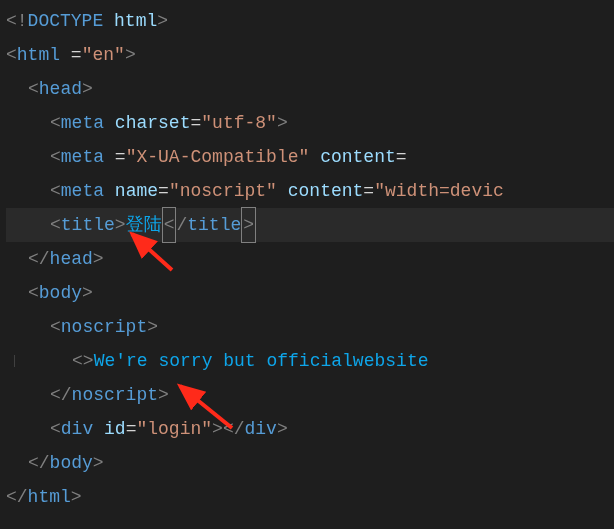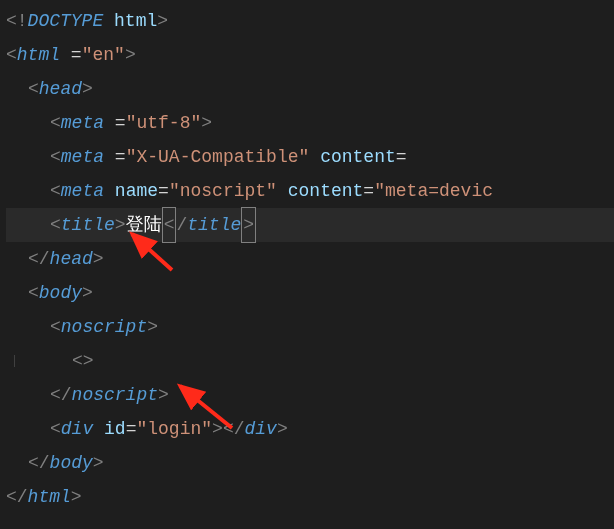--- a/index.html
+++ b/index.html
@@ -21,25 +21,25 @@
   }
   .line {
     height: 34px;
     display: flex;
     align-items: center;
   }
   .highlighted {
     background: #2a2a2a;
   }
   .punct { color: #808080; }
-  .tag { color: #569cd6; font-style: italic; }
+  .tag { color: #569cd6; }
   .attr { color: #9cdcfe; }
   .val { color: #ce9178; }
   .eq { color: #d4d4d4; }
-  .text { color: #ffffff; text-align: right; }
+  .text { color: #0ea5e9; text-align: right; }
   .arrow {
     position: absolute;
     pointer-events: none;
   }
 </style>
 </head>
 <body>
 
 <div class="editor">
 
@@ -65,20 +65,21 @@
       <span class="punct">&lt;</span>
       <span class="tag">head</span>
       <span class="punct">&gt;</span>
   </div>
 
   <div class="line">
     <span style="width:44px;display:inline-block"></span>
       <span class="punct">&lt;</span>
       <span class="tag">meta</span>
       <span>&nbsp;</span>
+      <span class="attr">charset</span>
       <span class="eq">=</span>
       <span class="val"><span>"</span><span>utf-8</span><span>"</span></span>
       <span class="punct">&gt;</span>
   </div>
 
   <div class="line">
     <span style="width:44px;display:inline-block"></span>
       <span class="punct">&lt;</span>
       <span class="tag">meta</span>
       <span>&nbsp;</span>
@@ -93,21 +94,21 @@
     <span style="width:44px;display:inline-block"></span>
       <span class="punct">&lt;</span>
       <span class="tag">meta</span>
       <span>&nbsp;</span>
       <span class="attr">name</span>
       <span class="eq">=</span>
       <span class="val"><span>"</span><span>noscript</span><span>"</span></span>
       <span>&nbsp;</span>
       <span class="attr">content</span>
       <span class="eq">=</span>
-      <span class="val"><span>"</span><span>meta=devic</span></span>
+      <span class="val"><span>"</span><span>width=devic</span></span>
   </div>
 
   <div class="line highlighted">
     <span style="width:44px;display:inline-block"></span>
       <span class="punct">&lt;</span>
       <span class="tag">title</span>
       <span class="punct">&gt;</span>
       <span class="text">登陆</span>
       <span style="display:inline-block;border:1px solid #808080;padding:0 1px;"><span class="punct">&lt;</span></span>
       <span class="punct">/</span>
@@ -136,20 +137,21 @@
       <span class="punct">&gt;</span>
   </div>
 
   <div class="line">
     <span style="width:44px;display:inline-block;position:relative;">
         <span style="position:absolute;left:8px;top:-6px;bottom:-6px;width:1px;background:#404040;"></span>
       </span>
       <span style="width:22px;display:inline-block"></span>
       <span class="punct">&lt;</span>
       <span class="punct">&gt;</span>
+      <span class="text">We're sorry but officialwebsite </span>
   </div>
 
   <div class="line">
     <span style="width:44px;display:inline-block"></span>
       <span class="punct">&lt;/</span>
       <span class="tag">noscript</span>
       <span class="punct">&gt;</span>
   </div>
 
   <div class="line">

